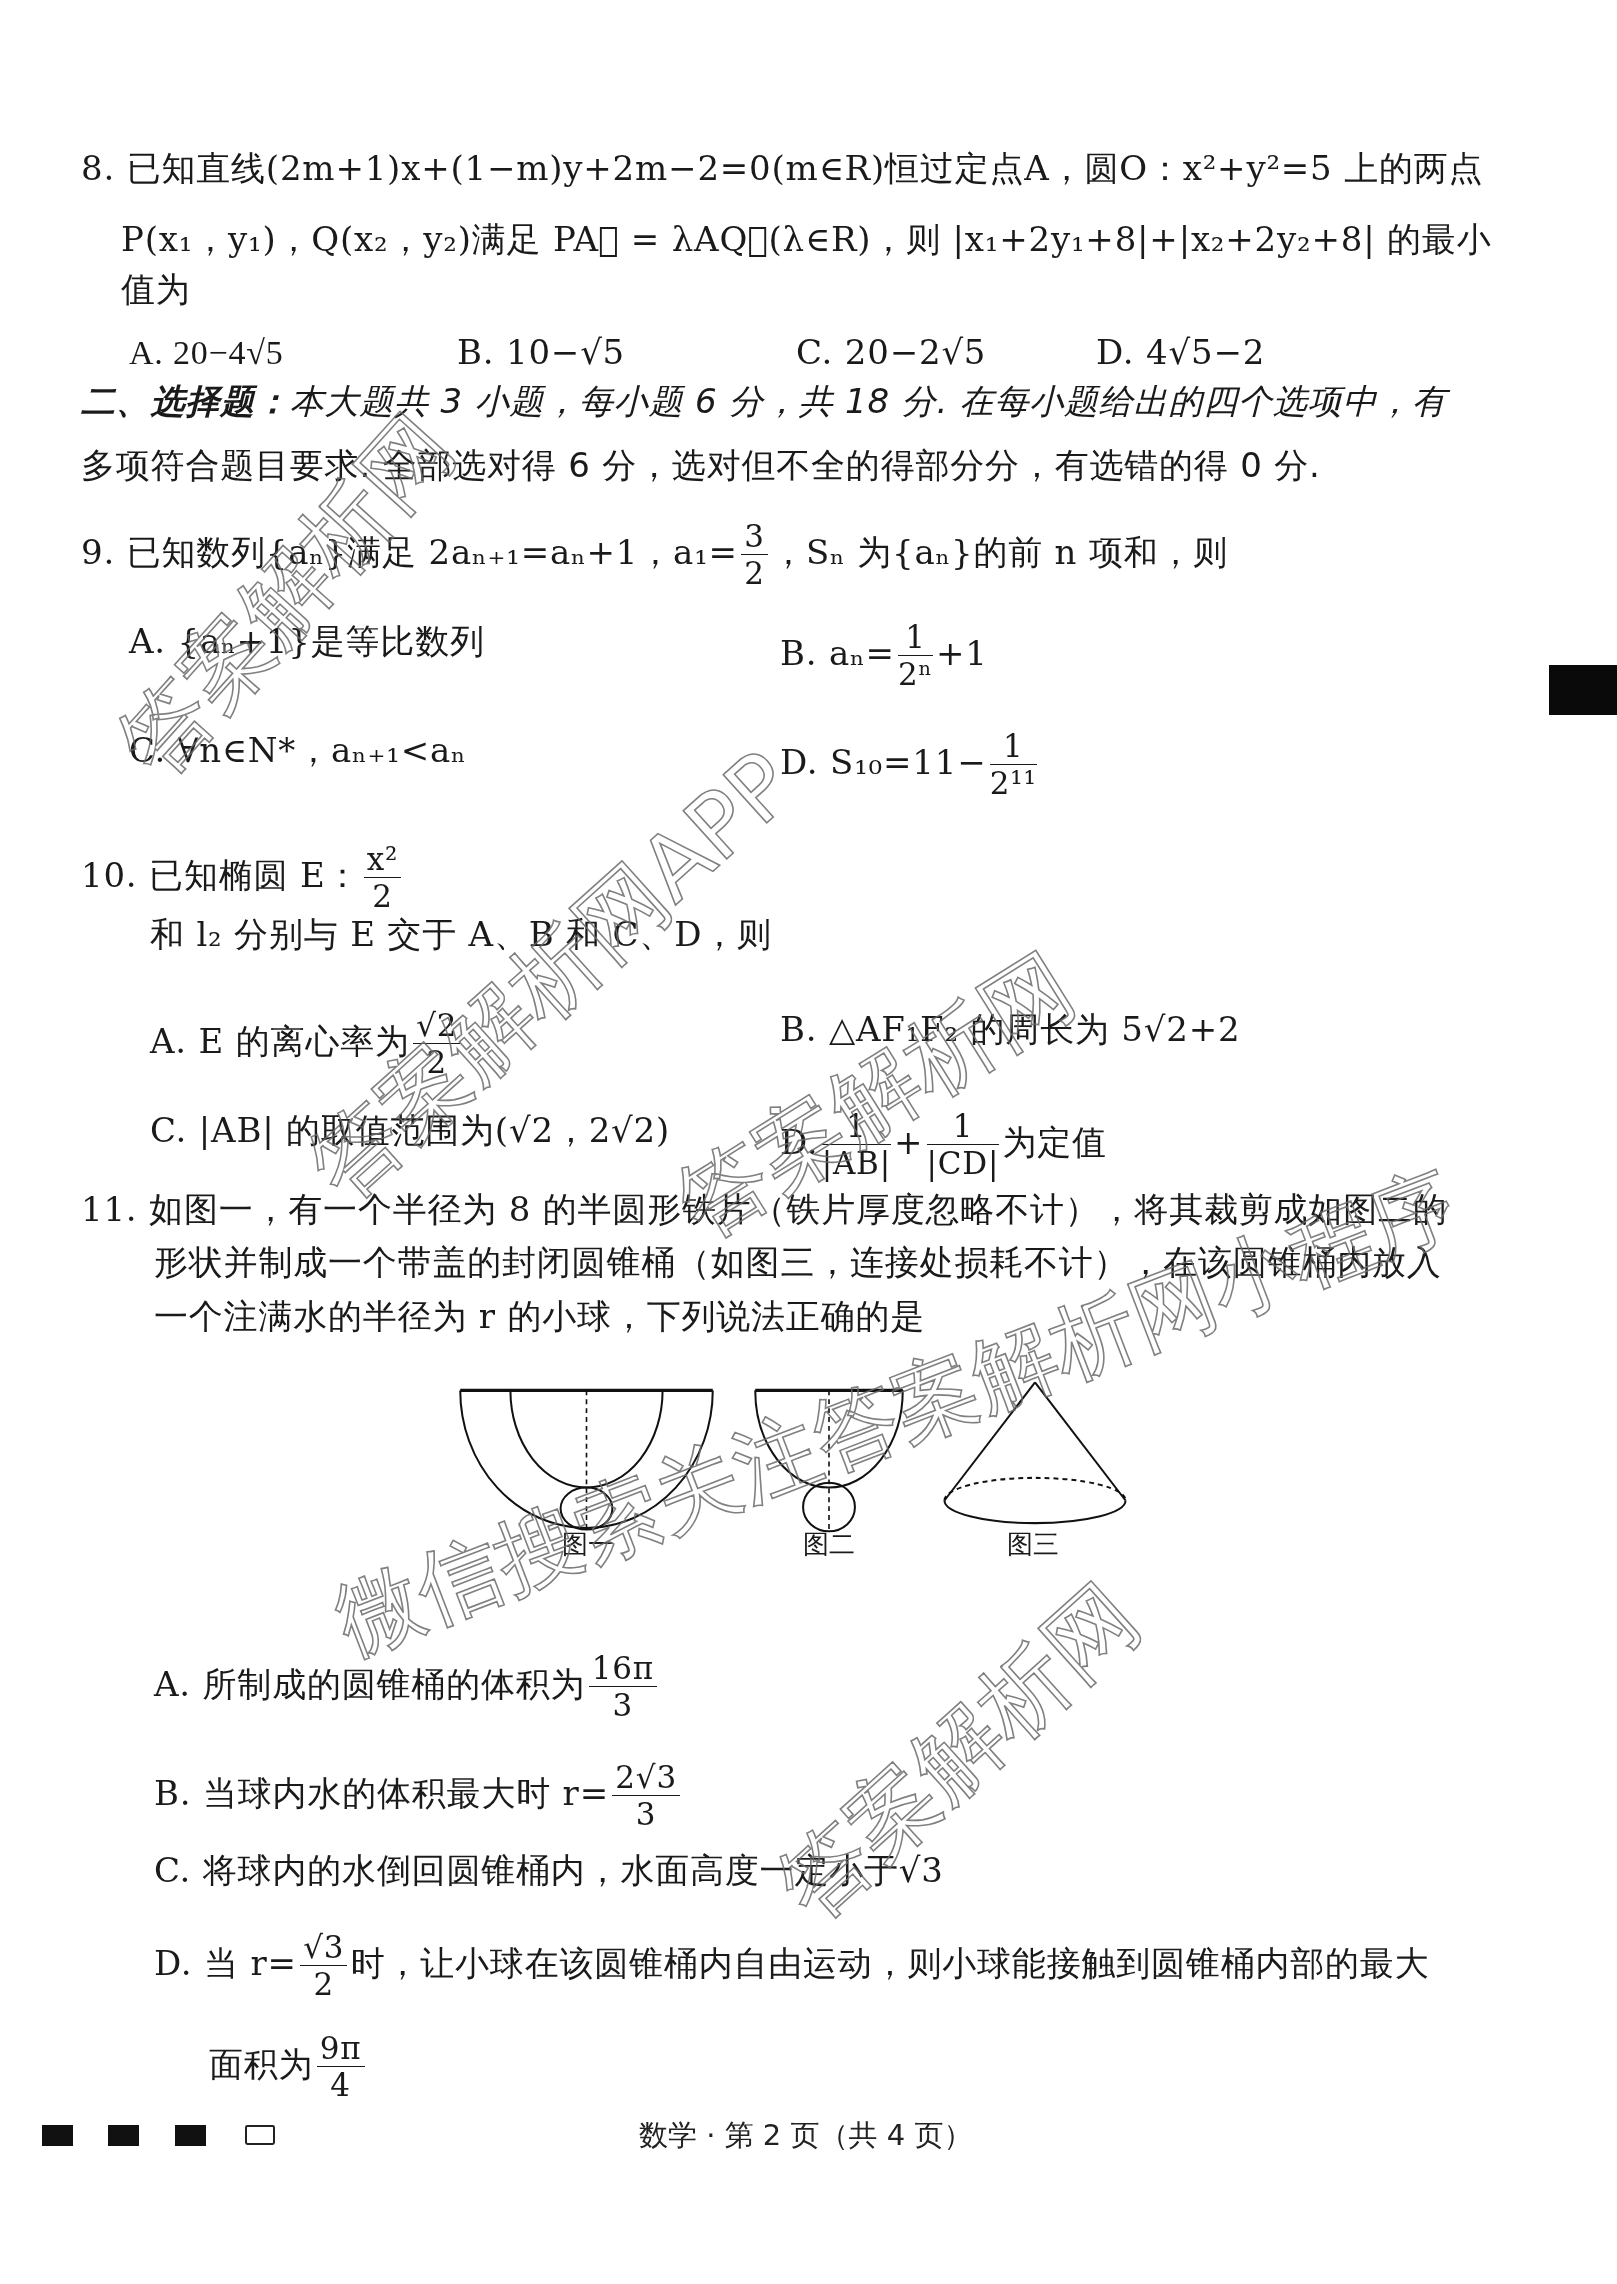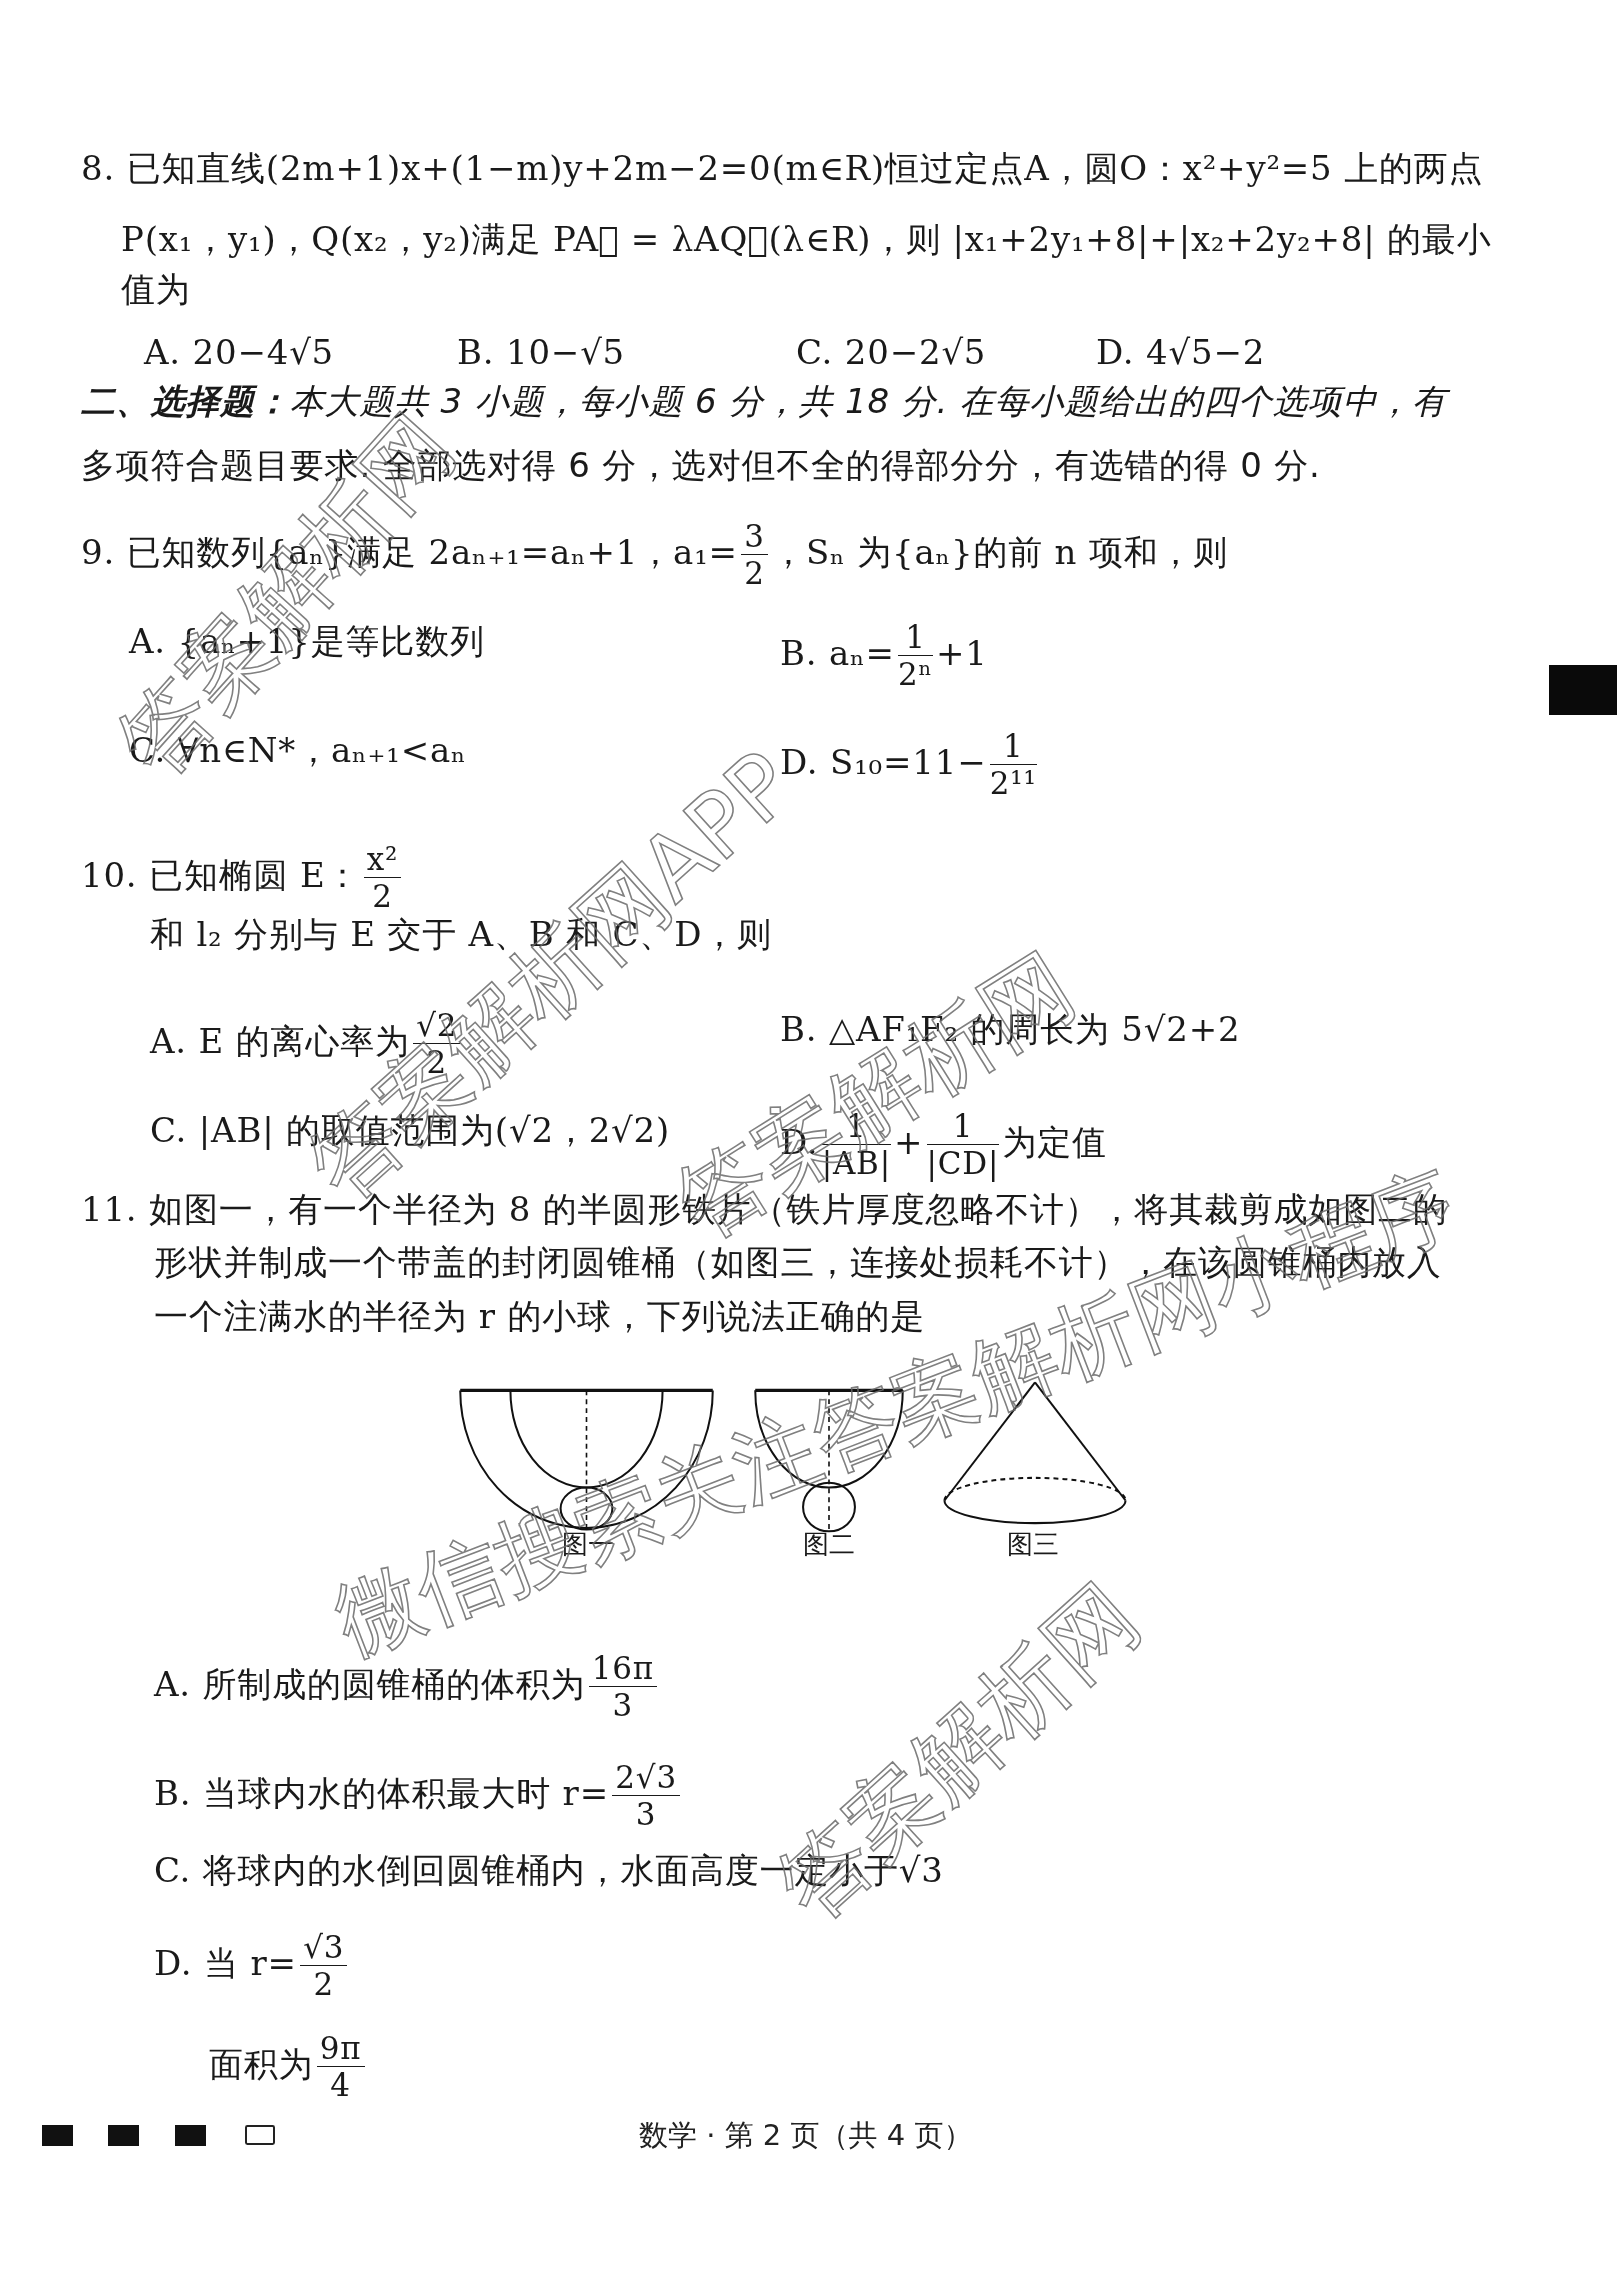--- a/index.html
+++ b/index.html
@@ -19,21 +19,21 @@
         font-family:"DejaVu Sans","Liberation Sans",sans-serif; white-space:nowrap; transform-origin:left center; opacity:0.85; }
   .figcap { position:absolute; font-size:26px; font-family:"DejaVu Sans","Liberation Sans",sans-serif; }
   svg.fig { position:absolute; }
 </style>
 </head>
 <body>
 
 <div class="line" style="left:81px;top:146px;">8. 已知直线(2m+1)x+(1−m)y+2m−2=0(m∈R)恒过定点A，圆O：x²+y²=5 上的两点</div>
 <div class="line" style="left:121px;top:217px;">P(x₁，y₁)，Q(x₂，y₂)满足 PA⃗ = λAQ⃗(λ∈R)，则 |x₁+2y₁+8|+|x₂+2y₂+8| 的最小</div>
 <div class="line" style="left:121px;top:267px;">值为</div>
-<div class="line" style="left:144px;top:330px;">A. 20−4√5</div>
+<div class="line" style="left:129px;top:330px;font-family:Liberation Serif, serif;">A. 20−4√5</div>
 <div class="line" style="left:457px;top:330px;">B. 10−√5</div>
 <div class="line" style="left:776px;top:330px;margin-left:20px;">C. 20−2√5</div>
 <div class="line" style="left:1096px;top:330px;">D. 4√5−2</div>
 
 <div class="line sec" style="left:81px;top:379px;font-style:italic;">
   <span class="bold">二、选择题：</span><span>本大题共 3 小题，每小题 6 分，共 18 分. 在每小题给出的四个选项中，有</span>
 </div>
 <div class="line sec" style="left:81px;top:443px;">多项符合题目要求. 全部选对得 6 分，选对但不全的得部分分，有选错的得 0 分.</div>
 
 <div class="line" style="left:81px;top:518px;">
@@ -91,21 +91,21 @@
 <div class="figcap" style="left:1007px;top:1527px;">图三</div>
 
 <div class="line" style="left:154px;top:1650px;">
   <span>A. 所制成的圆锥桶的体积为</span><span class="frac"><span class="num">16π</span><span>3</span></span>
 </div>
 <div class="line" style="left:154px;top:1759px;">
   <span>B. 当球内水的体积最大时 r=</span><span class="frac"><span class="num">2√3</span><span>3</span></span>
 </div>
 <div class="line" style="left:154px;top:1848px;">C. 将球内的水倒回圆锥桶内，水面高度一定小于√3</div>
 <div class="line" style="left:154px;top:1929px;">
-  <span>D. 当 r=</span><span class="frac"><span class="num">√3</span><span>2</span></span>
+  <span>D. 当 r=</span><span class="frac"><span class="num">√3</span><span>2</span></span><span>时，让小球在该圆锥桶内自由运动，则小球能接触到圆锥桶内部的最大</span>
 </div>
 <div class="line" style="left:209px;top:2030px;">
   <span>面积为</span><span class="frac"><span class="num">9π</span><span>4</span></span>
 </div>
 
 <div class="tab"></div>
 
 <div class="sq" style="left:42px;"></div>
 <div class="sq" style="left:108px;"></div>
 <div class="sq" style="left:175px;"></div>

